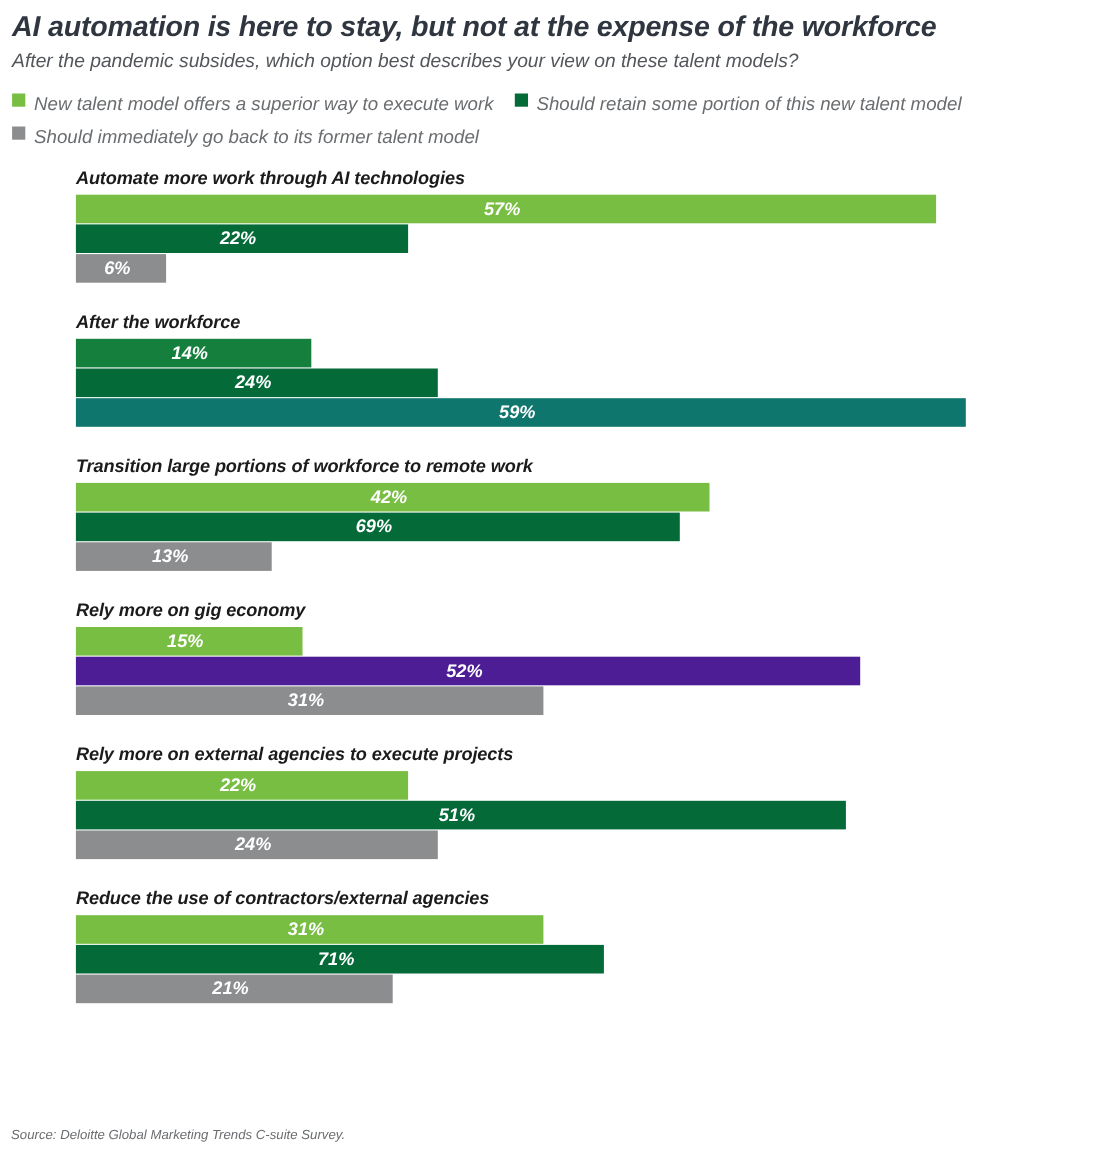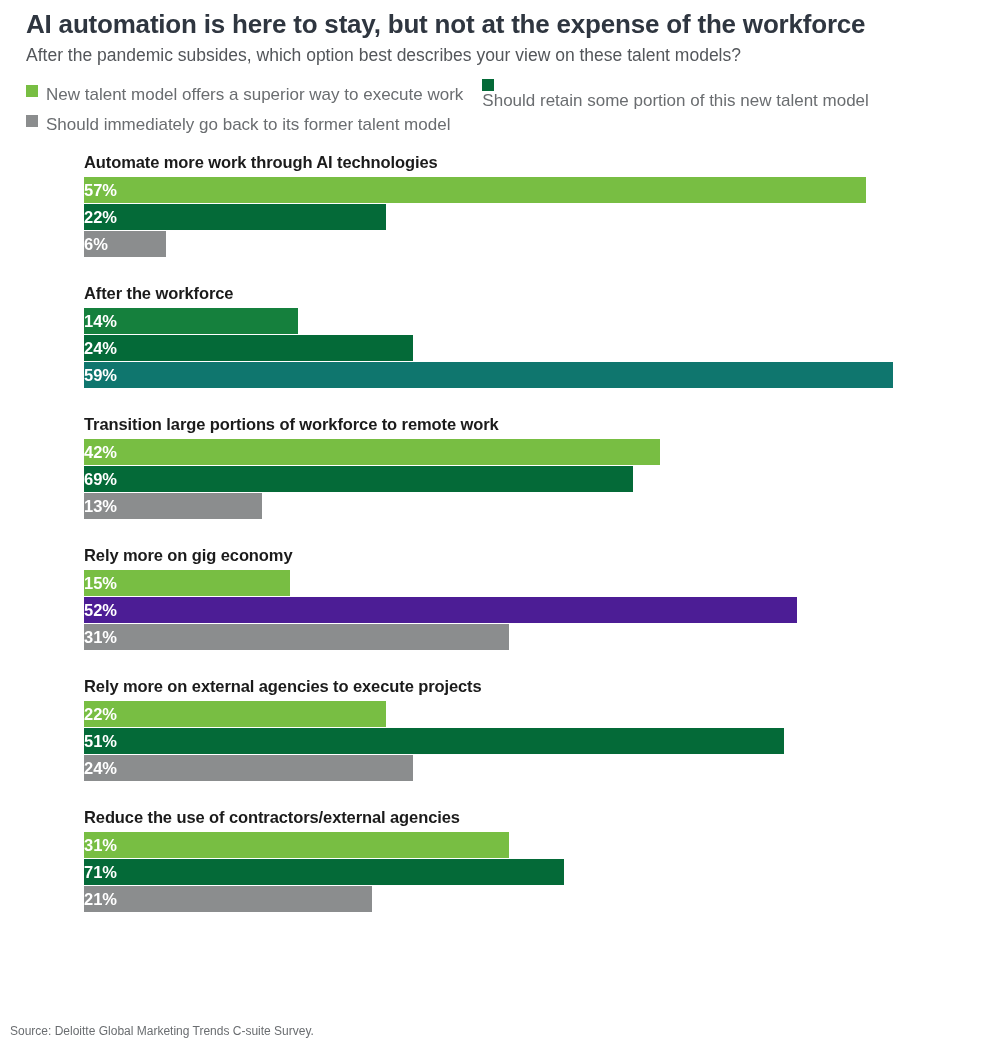--- a/index.html
+++ b/index.html
@@ -15,21 +15,22 @@
     color: #53565a;
     overflow: hidden;
     position: relative;
   }
 
   #page {
     position: relative;
     width: 1000px;
     height: 1053px;
     box-sizing: border-box;
-    padding: 0 26px;
+    padding: 0 11px;
+    font-style: italic;
   }
 
   
   .chart-title {
     margin: 0;
     padding-top: 8px;
     font-family: "Liberation Sans Narrow", "Liberation Sans", sans-serif;
     font-size: 26px;
     line-height: 32px;
     font-weight: bold;
@@ -56,21 +57,20 @@
     display: flex;
     align-items: center;
     height: 30px;
   }
   .legend-item {
     display: flex;
     white-space: nowrap;
   }
   .legend-item + .legend-item {
     margin-left: 19px;
-    flex-direction: column;
   }
   .legend-swatch {
     width: 12px;
     height: 12px;
     flex: 0 0 12px;
     margin-right: 8px;
     display: inline-block;
   }
   .legend-label {
     font-size: 17px;
@@ -110,21 +110,21 @@
   .bar-row:last-child {
     margin-bottom: 0;
   }
   .bar {
     position: absolute;
     left: 0;
     top: 0;
     height: 26px;
     display: flex;
     align-items: center;
-    justify-content: flex-start;
+    justify-content: center;
     box-sizing: border-box;
     padding-right: 7px;
   }
   .bar-value {
     font-family: "Liberation Sans Narrow", "Liberation Sans", sans-serif;
     font-size: 16.5px;
     font-weight: bold;
     color: #ffffff;
     line-height: 26px;
     white-space: nowrap;

